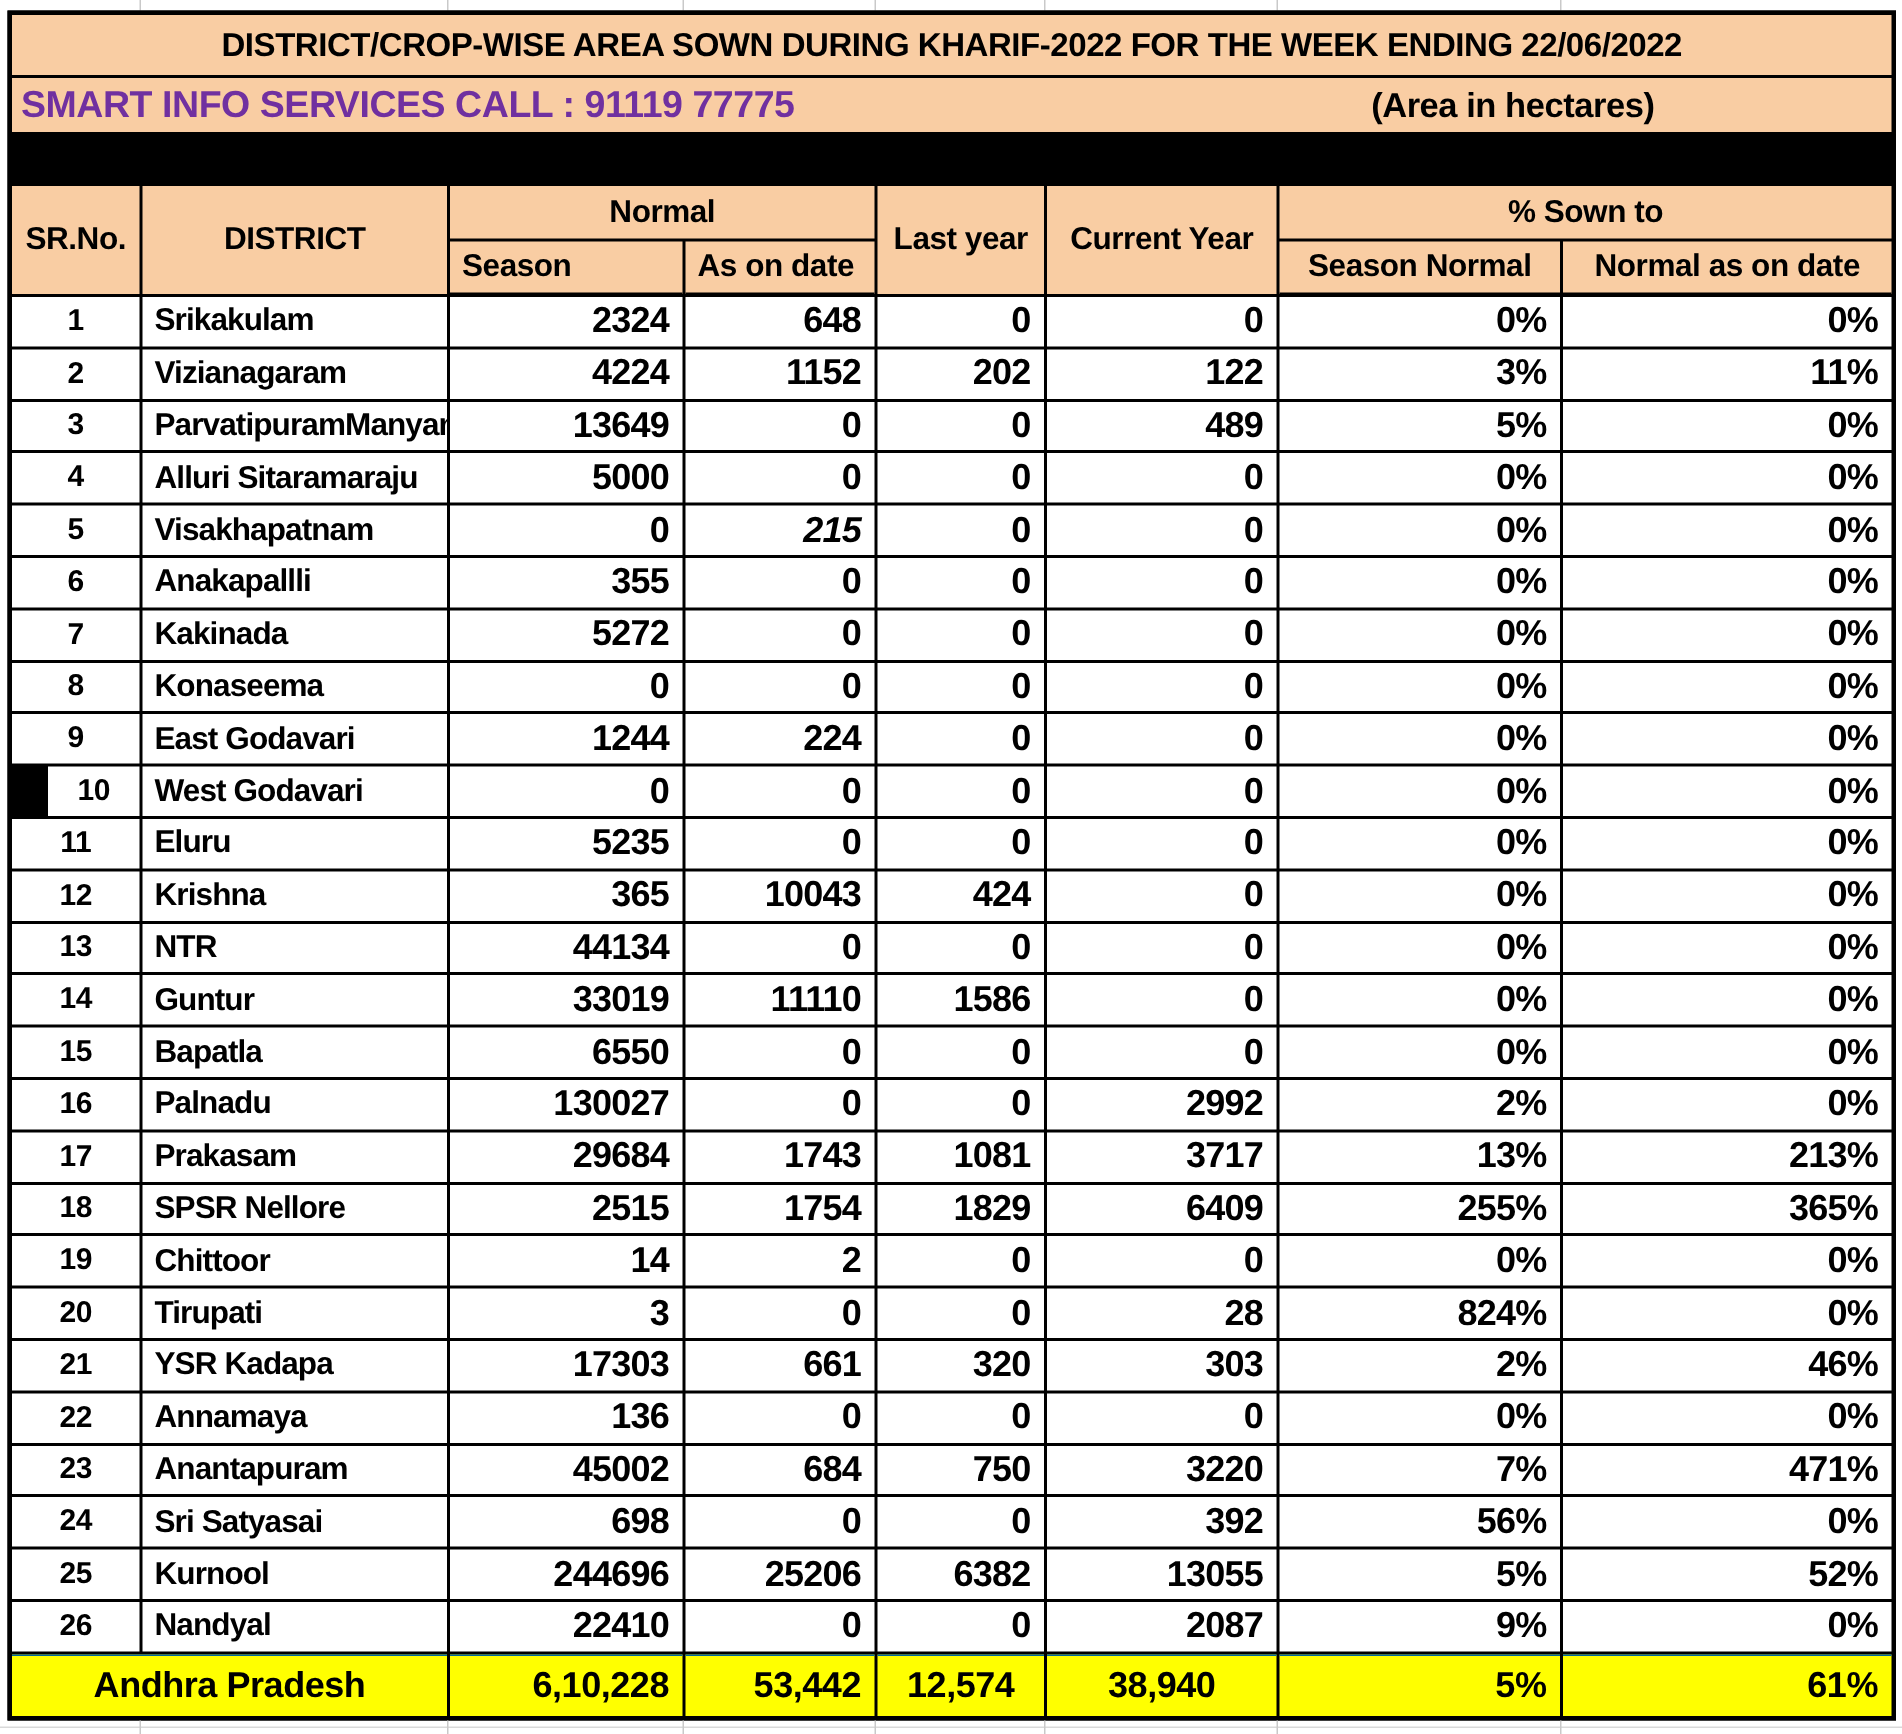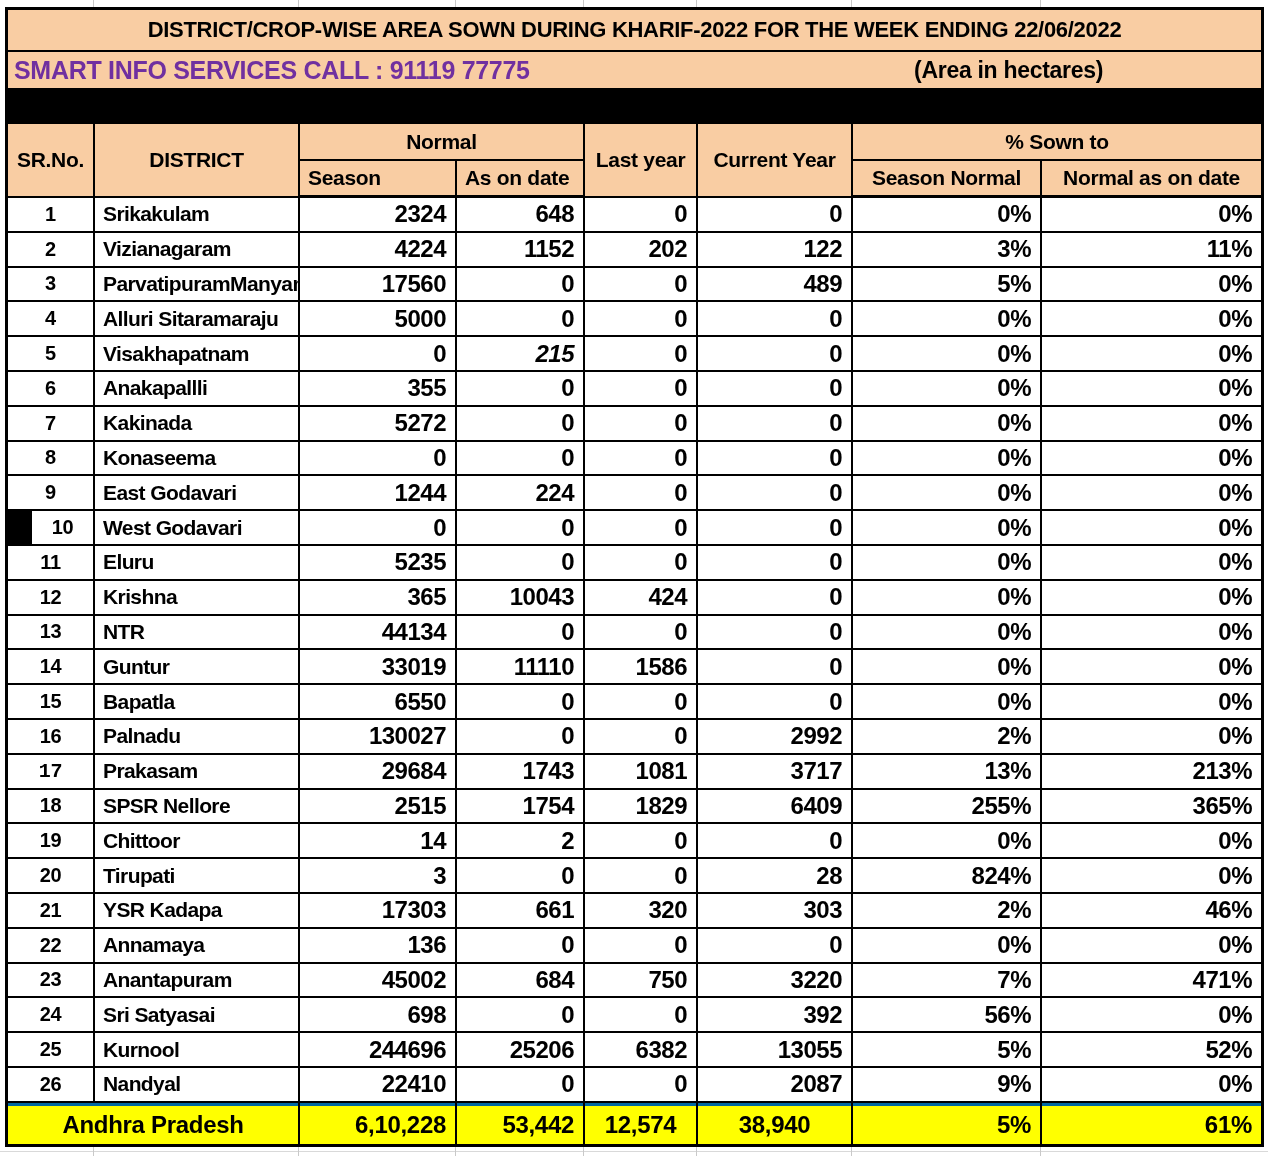--- a/index.html
+++ b/index.html
@@ -42,21 +42,21 @@
   .right { justify-content:flex-end; padding-right:9px; }
 
   .title-cell { grid-column:1 / -1; grid-row:1; font-size:22px; justify-content:center; }
   .info-cell  { grid-column:1 / -1; grid-row:2; justify-content:space-between; padding-left:6px; padding-right:158px; }
   .info-left  { color:#7030a0; font-size:25px; font-weight:bold; letter-spacing:-0.3px; }
   .info-right { color:#000000; font-size:23px; font-weight:bold; }
   .subtitle-cell { grid-column:1 / -1; grid-row:3; font-size:22px; justify-content:center; border-bottom:1px solid #000; }
 
   .hdr { font-size:21px; }
   .sep-b { border-bottom:1px solid #000; }
-  .sep-t { border-top:3px solid #0369a1;text-align:center; }
+  .sep-t { border-top:1px solid #0369a1;text-align:center; }
 
   .sr-cell   { font-size:20px; }
   .dist-cell { font-size:21px; letter-spacing:-0.6px; }
   .num-cell  { font-size:24px; letter-spacing:-0.5px; }
 
   .total-cell { font-size:24px; }
 </style>
 </head>
 <body>
 
@@ -107,21 +107,21 @@
       <div class="cell center sr-cell" style="grid-area: 7 / 1;">2</div>
       <div class="cell left dist-cell" style="grid-area: 7 / 2;">Vizianagaram</div>
       <div class="cell right num-cell" style="grid-area: 7 / 3;">4224</div>
       <div class="cell right num-cell" style="grid-area: 7 / 4;">1152</div>
       <div class="cell right num-cell" style="grid-area: 7 / 5;">202</div>
       <div class="cell right num-cell" style="grid-area: 7 / 6;">122</div>
       <div class="cell right num-cell" style="grid-area: 7 / 7;">3%</div>
       <div class="cell right num-cell" style="grid-area: 7 / 8;">11%</div>
       <div class="cell center sr-cell" style="grid-area: 8 / 1;">3</div>
       <div class="cell left dist-cell" style="grid-area: 8 / 2;">ParvatipuramManyam</div>
-      <div class="cell right num-cell" style="grid-area: 8 / 3;">17560</div>
+      <div class="cell right num-cell" style="grid-area: 8 / 3;">13649</div>
       <div class="cell right num-cell" style="grid-area: 8 / 4;">0</div>
       <div class="cell right num-cell" style="grid-area: 8 / 5;">0</div>
       <div class="cell right num-cell" style="grid-area: 8 / 6;">489</div>
       <div class="cell right num-cell" style="grid-area: 8 / 7;">5%</div>
       <div class="cell right num-cell" style="grid-area: 8 / 8;">0%</div>
       <div class="cell center sr-cell" style="grid-area: 9 / 1;">4</div>
       <div class="cell left dist-cell" style="grid-area: 9 / 2;">Alluri Sitaramaraju</div>
       <div class="cell right num-cell" style="grid-area: 9 / 3;">5000</div>
       <div class="cell right num-cell" style="grid-area: 9 / 4;">0</div>
       <div class="cell right num-cell" style="grid-area: 9 / 5;">0</div>
@@ -217,21 +217,21 @@
       <div class="cell right num-cell" style="grid-area: 20 / 7;">0%</div>
       <div class="cell right num-cell" style="grid-area: 20 / 8;">0%</div>
       <div class="cell center sr-cell" style="grid-area: 21 / 1;">16</div>
       <div class="cell left dist-cell" style="grid-area: 21 / 2;">Palnadu</div>
       <div class="cell right num-cell" style="grid-area: 21 / 3;">130027</div>
       <div class="cell right num-cell" style="grid-area: 21 / 4;">0</div>
       <div class="cell right num-cell" style="grid-area: 21 / 5;">0</div>
       <div class="cell right num-cell" style="grid-area: 21 / 6;">2992</div>
       <div class="cell right num-cell" style="grid-area: 21 / 7;">2%</div>
       <div class="cell right num-cell" style="grid-area: 21 / 8;">0%</div>
-      <div class="cell center sr-cell" style="grid-area: 22 / 1; font-family: Liberation Mono, monospace;">17</div>
+      <div class="cell center sr-cell" style="grid-area: 22 / 1;">17</div>
       <div class="cell left dist-cell" style="grid-area: 22 / 2;">Prakasam</div>
       <div class="cell right num-cell" style="grid-area: 22 / 3;">29684</div>
       <div class="cell right num-cell" style="grid-area: 22 / 4;">1743</div>
       <div class="cell right num-cell" style="grid-area: 22 / 5;">1081</div>
       <div class="cell right num-cell" style="grid-area: 22 / 6;">3717</div>
       <div class="cell right num-cell" style="grid-area: 22 / 7;">13%</div>
       <div class="cell right num-cell" style="grid-area: 22 / 8;">213%</div>
       <div class="cell center sr-cell" style="grid-area: 23 / 1;">18</div>
       <div class="cell left dist-cell" style="grid-area: 23 / 2;">SPSR Nellore</div>
       <div class="cell right num-cell" style="grid-area: 23 / 3;">2515</div>

